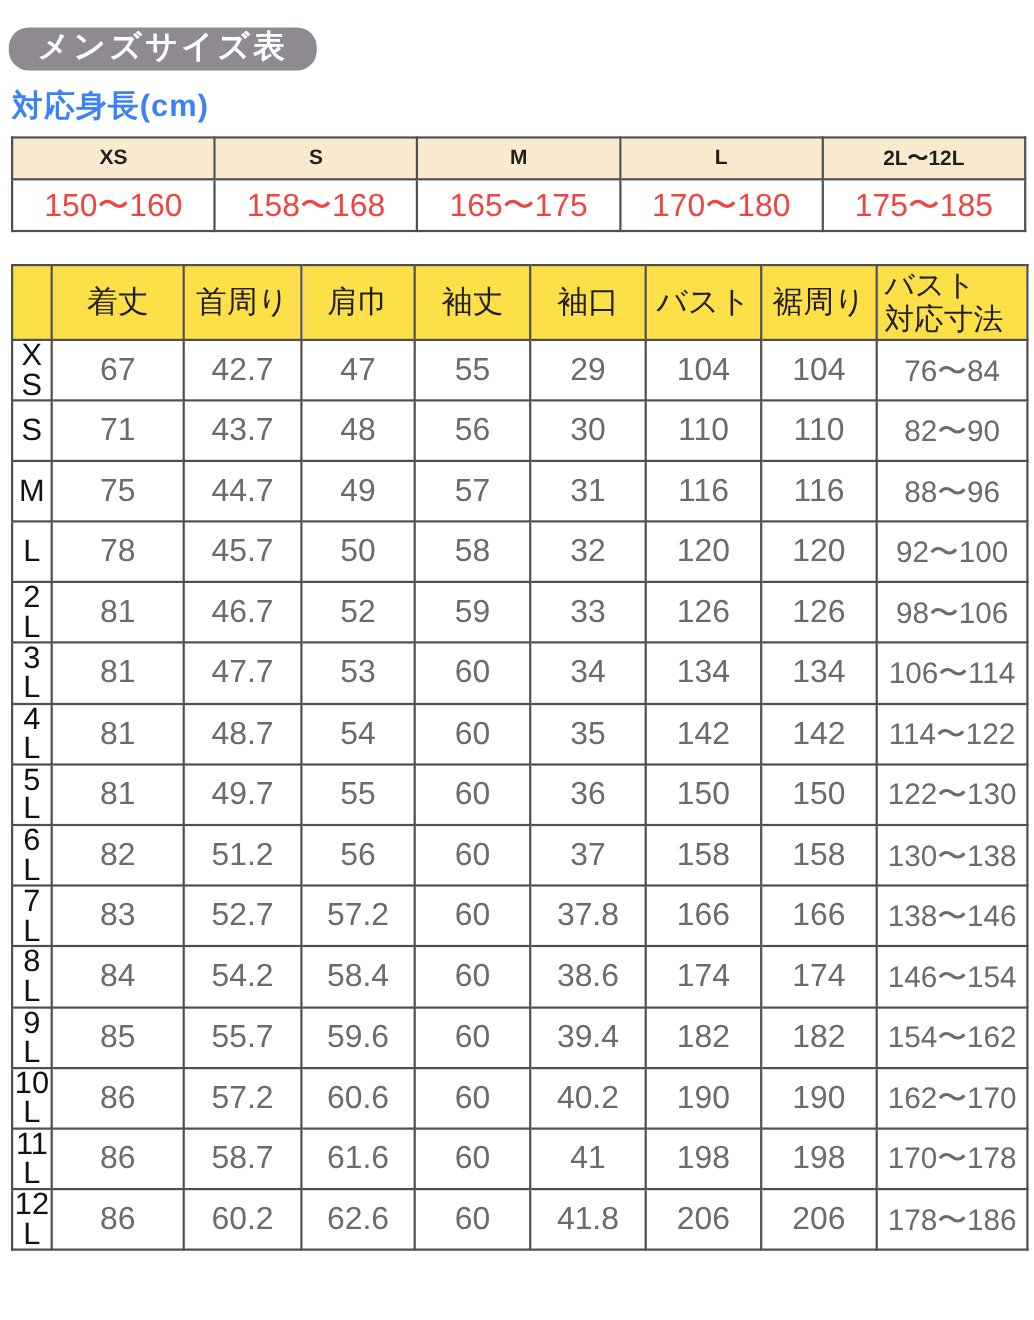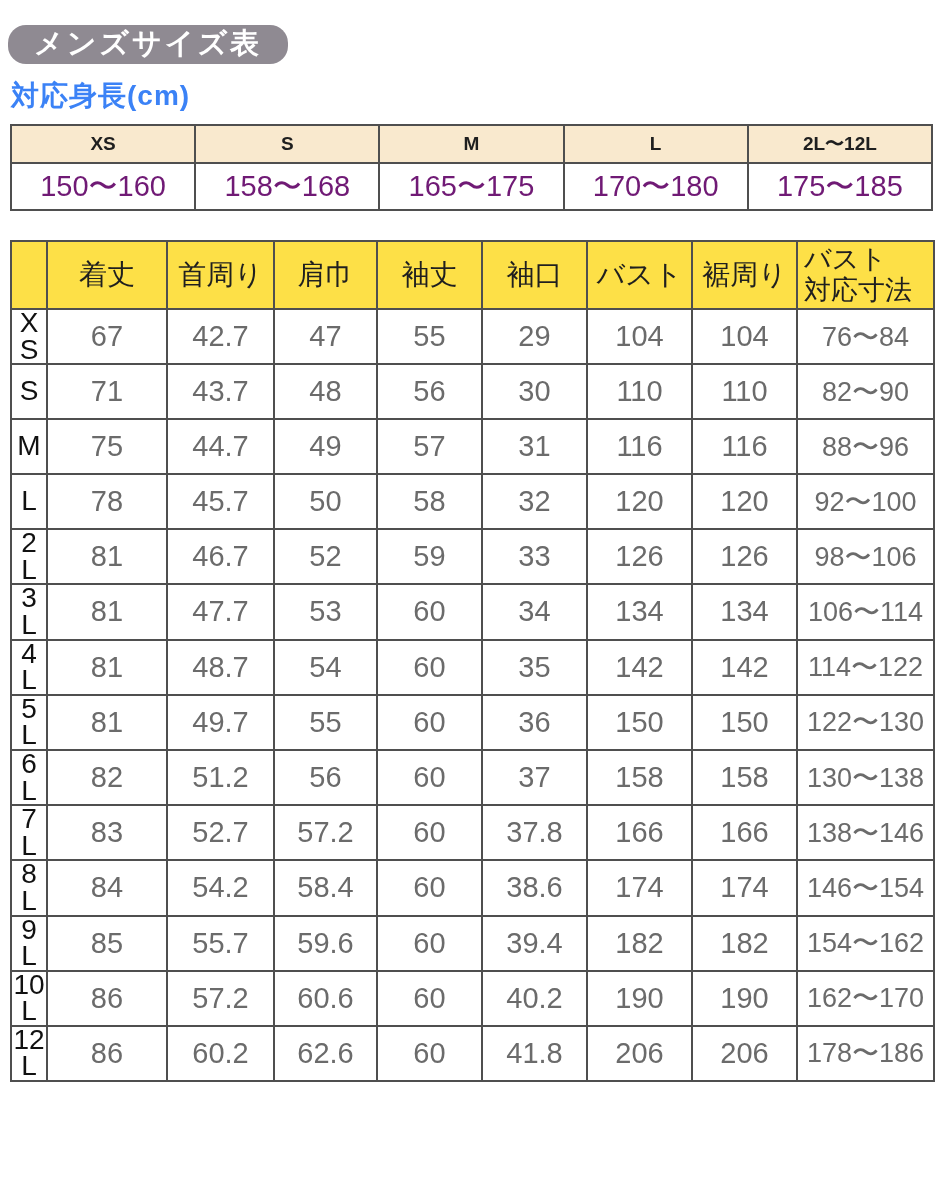--- a/index.html
+++ b/index.html
@@ -48,21 +48,21 @@
   
   .height-table th {
     background: #f9e9ce;
     color: #1f1f1f;
     font-size: 19px;
     font-weight: bold;
     height: 34px;
   }
   .height-table td {
     background: #ffffff;
-    color: #701a75;
+    color: #ef4444;
     font-size: 29px;
     font-weight: normal;
     height: 43px;
   }
   
   .size-table {
     margin-top: 29px;
   }
   .size-table th.col {
     background: #fde047;
@@ -303,20 +303,32 @@
           <td>86</td>
           <td>57.2</td>
           <td>60.6</td>
           <td>60</td>
           <td>40.2</td>
           <td>190</td>
           <td>190</td>
           <td class="range">162〜170</td>
         </tr>
         <tr>
+          <th class="row-label">11
+L</th>
+          <td>86</td>
+          <td>58.7</td>
+          <td>61.6</td>
+          <td>60</td>
+          <td>41</td>
+          <td>198</td>
+          <td>198</td>
+          <td class="range">170〜178</td>
+        </tr>
+        <tr>
           <th class="row-label">12
 L</th>
           <td>86</td>
           <td>60.2</td>
           <td>62.6</td>
           <td>60</td>
           <td>41.8</td>
           <td>206</td>
           <td>206</td>
           <td class="range">178〜186</td>

